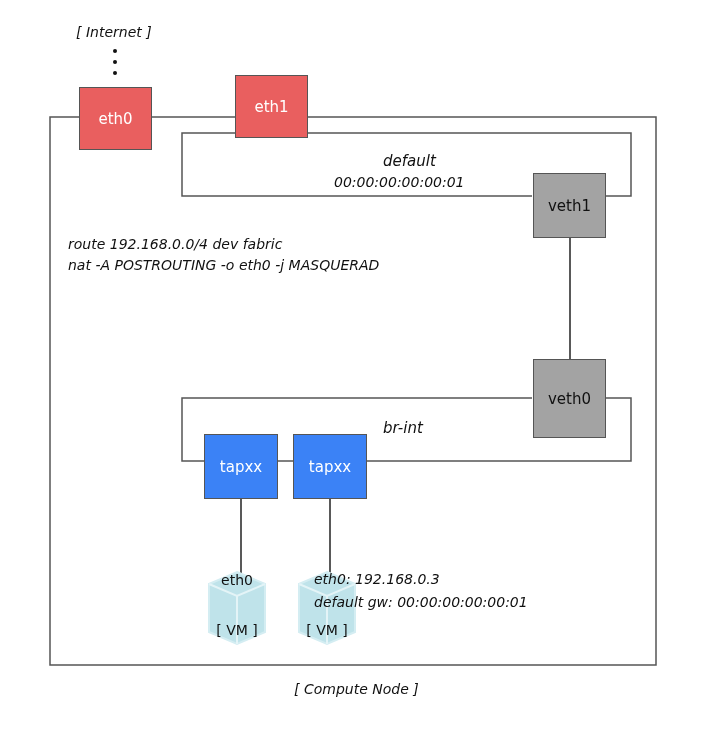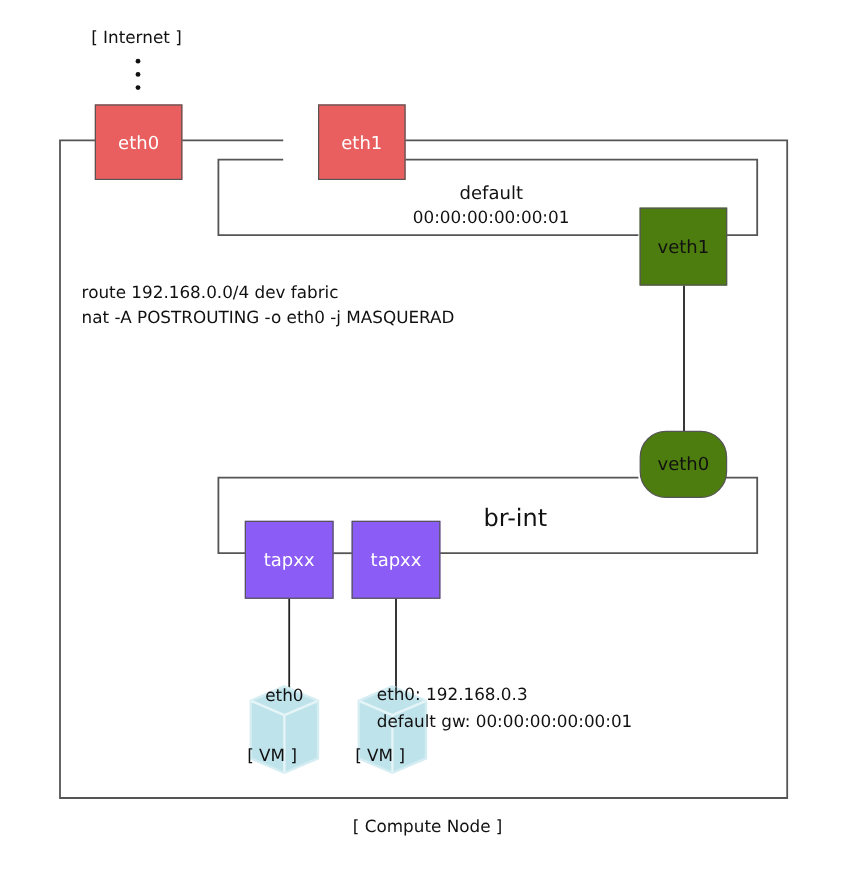--- a/index.html
+++ b/index.html
@@ -1,29 +1,29 @@
 <!DOCTYPE html>
 <html><head>
   <meta charset="utf-8">
   <style>
     html, body { margin: 0; padding: 0; background: #ffffff; }
     body { width: 708px; height: 730px; position: relative; overflow: hidden;
            font-family: "DejaVu Sans", sans-serif; color: #111; }
     svg.wires { position: absolute; left: 0; top: 0; }
-    .lbl { position: absolute; font-size: 14px; white-space: nowrap; }
+    .lbl { position: absolute; font-size: 14px; white-space: nowrap; font-style: italic; }
     .box { position: absolute; box-sizing: border-box; border: 1.5px solid #555;
            display: flex; align-items: center; justify-content: center;
            font-size: 15px; }
     .red { background: #e95f5f; color: #fff; }
-    .yellow { background: #4d7c0f; color: #111; }
-    .blue { background: #8b5cf6; color: #fff; }
+    .yellow { background: #a3a3a3; color: #111; }
+    .blue { background: #3b82f6; color: #fff; }
     .vm { position: absolute; width: 62px; height: 76px; }
     .vm svg { position: absolute; left: 0; top: 0; }
     .vm .vm-name { position: absolute; top: 2px; width: 100%; text-align: center; font-size: 14px; }
-    .vm .vm-tag { position: absolute; top: 52px; width: 100%; font-size: 14px; }
+    .vm .vm-tag { position: absolute; top: 52px; width: 100%; text-align: center; font-size: 14px; }
   </style>
 </head>
 <body>
 
 <svg class="wires" width="708" height="730">
 
   <polyline points="81,117 50,117 50,665 656,665 656,117 307,117" fill="none" stroke="#555" stroke-width="1.5"></polyline>
   <line x1="150" y1="117" x2="236" y2="117" stroke="#555" stroke-width="1.5"></line>
 
   <polyline points="236,133 182,133 182,196 532,196" fill="none" stroke="#555" stroke-width="1.5"></polyline>
@@ -39,33 +39,33 @@
   <line x1="330" y1="498" x2="330" y2="574" stroke="#222" stroke-width="1.5"></line>
 
   <circle cx="115" cy="51" r="2" fill="#111"></circle>
   <circle cx="115" cy="62" r="2" fill="#111"></circle>
   <circle cx="115" cy="73" r="2" fill="#111"></circle>
 </svg>
 
 <div class="lbl" style="left:76px;top:24px;">[ Internet ]</div>
 
 <div class="box red" style="left:79px;top:87px;width:73px;height:63px;">eth0</div>
-<div class="box red" style="left:235px;top:87px;width:73px;height:63px;margin-left:30px;">eth1</div>
+<div class="box red" style="left:235px;top:75px;width:73px;height:63px;">eth1</div>
 
 <div class="lbl" style="left:383px;top:152px;font-size:15px;">default</div>
-<div class="lbl" style="left:344px;top:174px;">00:00:00:00:00:01</div>
+<div class="lbl" style="left:334px;top:174px;">00:00:00:00:00:01</div>
 
 <div class="box yellow" style="left:533px;top:173px;width:73px;height:65px;">veth1</div>
 
 <div class="lbl" style="left:68px;top:236px;">route 192.168.0.0/4 dev fabric</div>
 <div class="lbl" style="left:68px;top:257px;">nat -A POSTROUTING -o eth0 -j MASQUERAD</div>
 
-<div class="box yellow" style="left:533px;top:359px;width:73px;height:56px;border-radius:22px;">veth0</div>
+<div class="box yellow" style="left:533px;top:359px;width:73px;height:79px;">veth0</div>
 
-<div class="lbl" style="left:383px;top:419px;font-size:20px;margin-left:20px;">br-int</div>
+<div class="lbl" style="left:383px;top:419px;font-size:15px;">br-int</div>
 
 <div class="box blue" style="left:204px;top:434px;width:74px;height:65px;">tapxx</div>
 <div class="box blue" style="left:293px;top:434px;width:74px;height:65px;">tapxx</div>
 
 <div class="vm" style="left:206px;top:570px;">
   <svg width="62" height="76">
     <polygon points="31,2 59,14 59,62 31,74 3,62 3,14" fill="#bfe3ea" stroke="#d4edf2" stroke-width="2"></polygon>
     <polyline points="3,14 31,26 59,14" fill="none" stroke="#e4f4f7" stroke-width="2"></polyline>
     <line x1="31" y1="26" x2="31" y2="74" stroke="#e4f4f7" stroke-width="2"></line>
   </svg>

